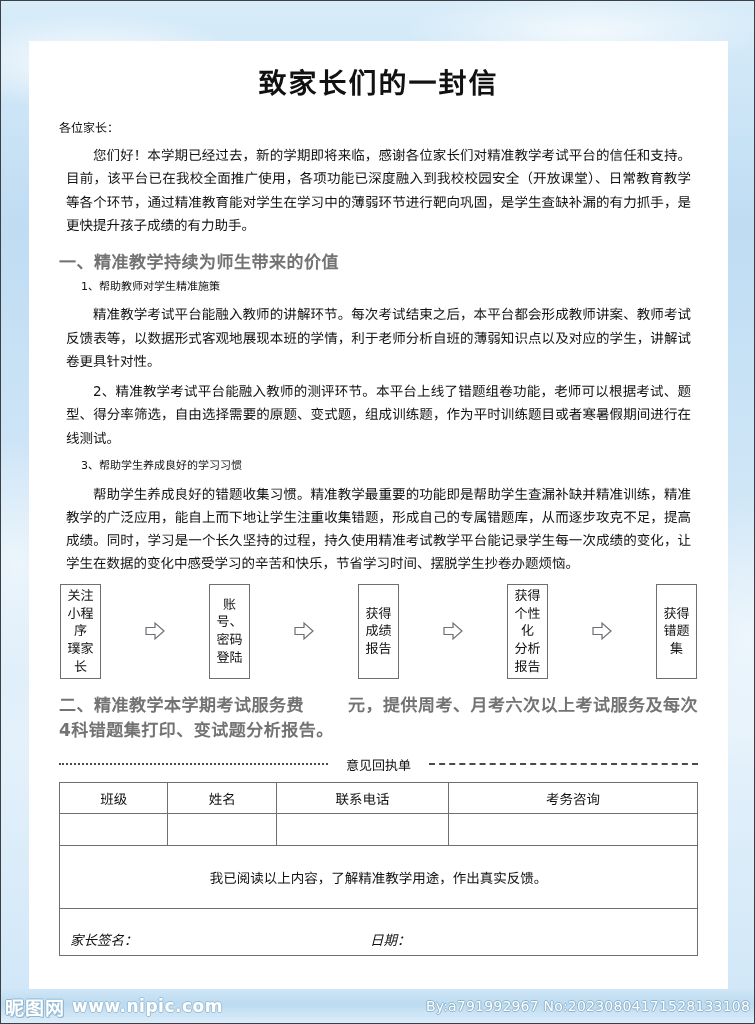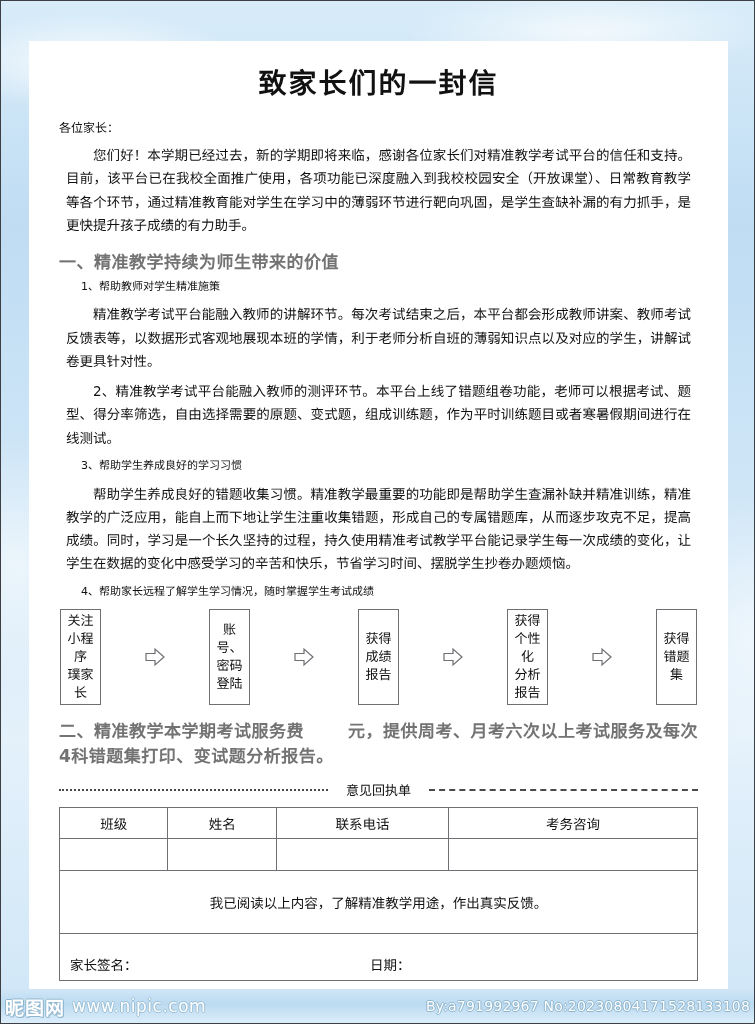--- a/index.html
+++ b/index.html
@@ -172,20 +172,21 @@
   table.receipt tr.consent td { height: 63px; }
   table.receipt tr.sign td {
     height: 47px;
     text-align: left;
     padding: 0 0 6px 10px;
     vertical-align: bottom;
   }
   .sign-row {
     display: flex;
     align-items: flex-end;
+    font-style: italic;
   }
   .sign-row .sig { width: 300px; }
   .sign-row .date { }
 
   .col-class { width: 17%; }
   .col-name  { width: 17%; }
   .col-phone { width: 27%; }
   .col-exam  { width: 39%; }
 
   
@@ -212,21 +213,21 @@
     font-weight: 700;
     color: #ffffff;
     letter-spacing: 1px;
     text-shadow:
        1px 0 0 #8fb6cf, -1px 0 0 #8fb6cf,
        0 1px 0 #8fb6cf, 0 -1px 0 #8fb6cf,
        1px 1px 0 #8fb6cf;
   }
   .wm-url {
     font-size: 17px;
-    font-weight: 400;
+    font-weight: 700;
     color: #ffffff;
     letter-spacing: .5px;
     text-shadow:
        1px 0 0 #9cc0d6, -1px 0 0 #9cc0d6,
        0 1px 0 #9cc0d6, 0 -1px 0 #9cc0d6;
   }
   .wm-right {
     font-size: 14px;
     font-weight: 400;
     color: #ffffff;
@@ -253,21 +254,20 @@
     <h2 class="section">一、精准教学持续为师生带来的价值</h2>
 
     <p class="sub">1、帮助教师对学生精准施策</p>
     <p class="body">精准教学考试平台能融入教师的讲解环节。每次考试结束之后，本平台都会形成教师讲案、教师考试反馈表等，以数据形式客观地展现本班的学情，利于老师分析自班的薄弱知识点以及对应的学生，讲解试卷更具针对性。</p>
 
     <p class="body">2、精准教学考试平台能融入教师的测评环节。本平台上线了错题组卷功能，老师可以根据考试、题型、得分率筛选，自由选择需要的原题、变式题，组成训练题，作为平时训练题目或者寒暑假期间进行在线测试。</p>
 
     <p class="sub">3、帮助学生养成良好的学习习惯</p>
     <p class="body">帮助学生养成良好的错题收集习惯。精准教学最重要的功能即是帮助学生查漏补缺并精准训练，精准教学的广泛应用，能自上而下地让学生注重收集错题，形成自己的专属错题库，从而逐步攻克不足，提高成绩。同时，学习是一个长久坚持的过程，持久使用精准考试教学平台能记录学生每一次成绩的变化，让学生在数据的变化中感受学习的辛苦和快乐，节省学习时间、摆脱学生抄卷办题烦恼。</p>
 
-    <p class="sub">4、帮助家长远程了解学生学习情况，随时掌握学生考试成绩</p>
 
     <div class="flow">
 
       <div class="flow-box">
         <span>
           <span>关注小程序</span><br>
           <span>璞家长</span>
         </span>
       </div>
 

